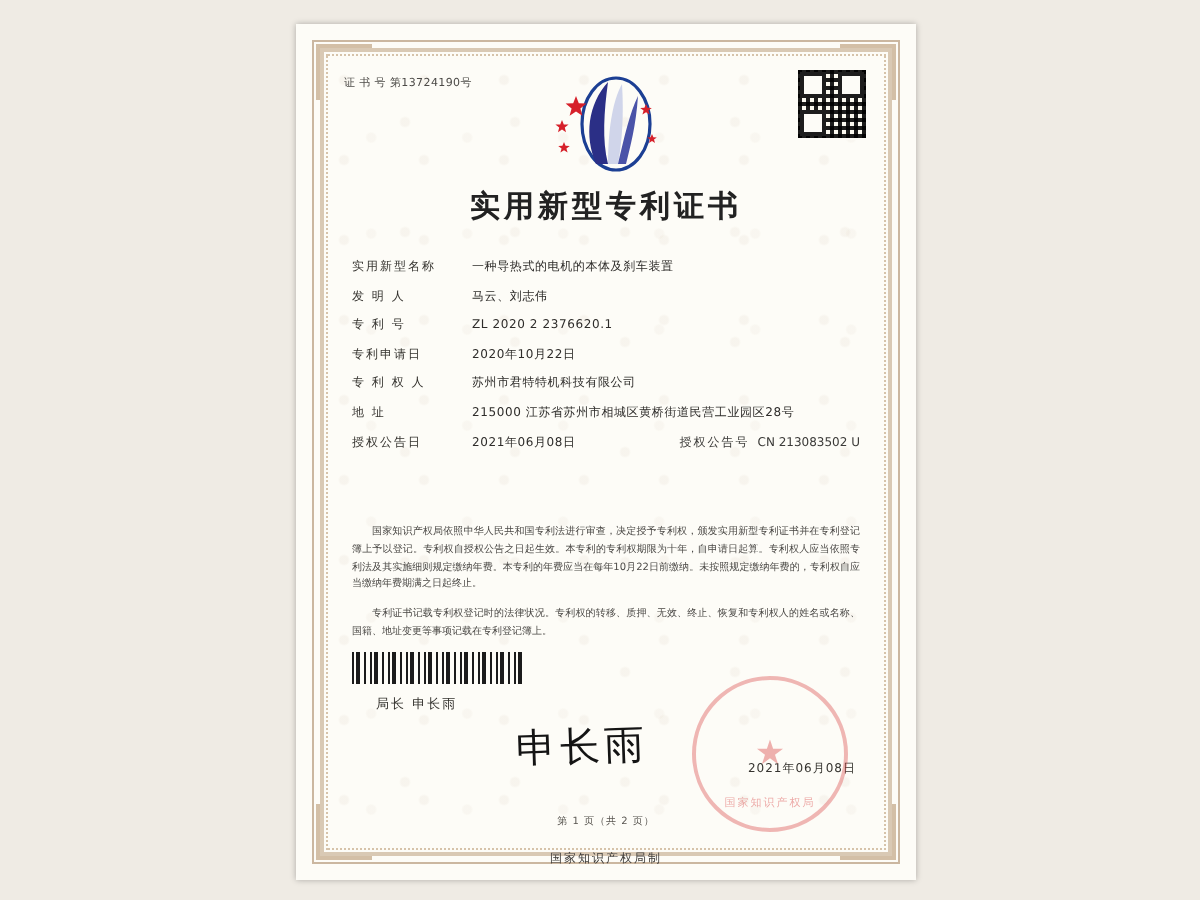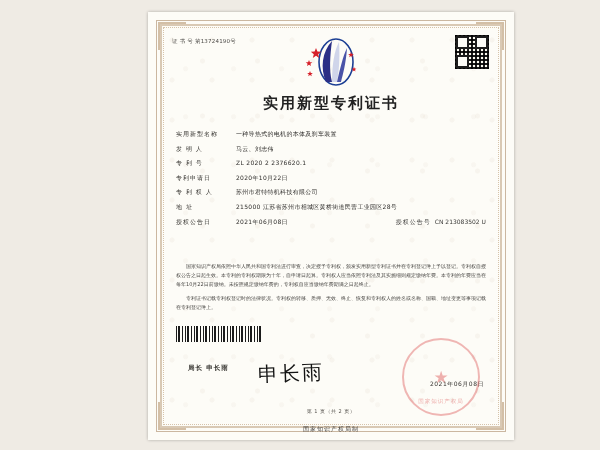--- a/index.html
+++ b/index.html
@@ -17,21 +17,21 @@
     width: 600px;
     height: 450px;
     background: #efebe4;
   }
 
   
   .sheet {
     position: absolute;
     left: 148px;
     top: 12px;
-    width: 366px;
+    width: 310px;
     height: 428px;
     background: #fdfcf7;
     box-shadow: 0 0 3px rgba(0,0,0,0.28);
     overflow: hidden;
   }
 
   
   .border-outer {
     position: absolute;
     left: 8px;
@@ -204,26 +204,25 @@
       #1b1b1b 0 1px, #fdfcf7 1px 2px,
       #1b1b1b 2px 4px, #fdfcf7 4px 6px,
       #1b1b1b 6px 7px, #fdfcf7 7px 9px
     );
   }
 
   
   .sign-label {
     position: absolute;
     left: 40px;
-    top: 352px;
+    top: 336px;
     font-size: 6.5px;
     color: #35332f;
     line-height: 1.5;
     letter-spacing: 1px;
-    font-weight: bold;
   }
   .signature {
     position: absolute;
     left: 110px;
     top: 348px;
     font-family: "DejaVu Serif", serif;
     font-size: 20px;
     color: #141414;
     letter-spacing: 2px;
     transform: rotate(-2deg);

